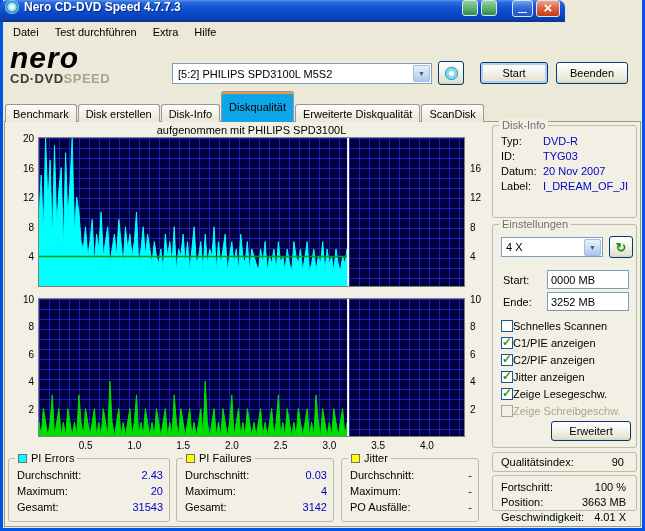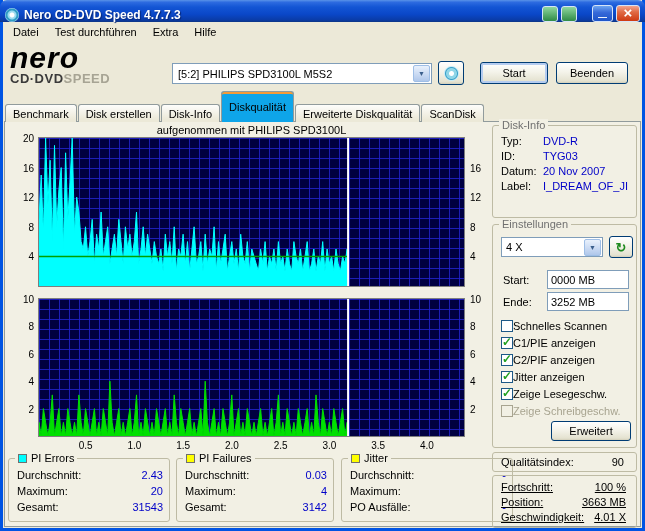--- a/index.html
+++ b/index.html
@@ -1,22 +1,22 @@
 <!DOCTYPE html>
 <html><head>
 <meta charset="utf-8">
 <style>
   * { box-sizing: border-box; margin: 0; padding: 0; }
   body { background:#fff; font-family:"Liberation Sans", sans-serif; }
   .window{position:relative;width:645px;height:531px;background:#ECE9D8;overflow:hidden;font-size:11px;color:#000;}
   .frame{position:absolute;inset:0;border:3px solid #0054E3;border-top:none;pointer-events:none;z-index:60;}
   
-  .titlebar{position:absolute;left:0;top:0;width:645px;height:22px;border-radius:7px 7px 0 0;
+  .titlebar{position:absolute;left:0;top:0;width:565px;height:22px;border-radius:7px 7px 0 0;
     background:linear-gradient(180deg,#5A93E8 0%,#2D6BE0 10%,#1355D4 32%,#0A47C8 65%,#0A3CA8 90%,#0D3585 100%);
-    display:flex;align-items:flex-end;padding:0 5px;z-index:61;}
+    display:flex;align-items:flex-start;padding:0 5px;z-index:61;}
   .title-icon{width:14px;height:14px;border-radius:50%;margin-right:5px;
     background:radial-gradient(circle at 50% 50%, #ffffff 0 2px, #9adcf0 3px 4px, #2f9cc4 5px 6px, #bfeaf8 7px);}
   .title-text{flex:1;color:#fff;font-weight:bold;font-size:12px;text-shadow:1px 1px 1px #05277A;white-space:nowrap;}
   .tb-btn{height:17px;border-radius:3px;margin-left:3px;border:1px solid #D6E4F8;display:flex;align-items:center;justify-content:center;color:#fff;}
   .tb-btn.small{width:16px;height:16px;background:linear-gradient(#8FD79E,#2F8B46);}
   .tb-btn.small.gap{margin-right:12px;}
   .tb-btn.min{width:21px;background:linear-gradient(#6EA5F0,#3568D8 45%,#1E55C8);}
   .tb-btn.min::after{content:"—";font-size:9px;font-weight:bold;margin-top:7px;}
   .tb-btn.close{width:24px;background:linear-gradient(#F2A58F 0%,#E06A45 40%,#CE3A12 100%);}
   .tb-btn.close::after{content:"×";font-size:15px;font-weight:bold;margin-top:-2px;}
@@ -67,21 +67,21 @@
   #yr1 span,#yr2 span{left:3px;}
   #xt{position:absolute;left:38px;top:440px;width:427px;height:12px;z-index:5;font-size:10px;}
   #xt span{position:absolute;}
   
   .groupbox{position:absolute;border:1px solid #BEBBA4;border-radius:3px;z-index:5;}
   .gcap{position:absolute;top:-7px;left:6px;background:#F2F0E4;padding:0 3px;display:flex;align-items:center;gap:4px;white-space:nowrap;}
   .gcap.gray{color:#707070;}
   .swatch{width:9px;height:9px;border:1px solid #707070;display:inline-block;}
   
   .sgroup{top:458px;height:64px;}
-  #sg0{left:8px;width:162px;} #sg1{left:176px;width:158px;} #sg2{left:341px;width:172px;}
+  #sg0{left:8px;width:162px;} #sg1{left:176px;width:158px;} #sg2{left:341px;width:138px;}
   .srows{padding:10px 6px 0 8px;}
   .srow{display:flex;justify-content:space-between;height:16px;}
   .srow .v{color:#0000C8;}
   
   .disk-info{left:492px;top:125px;width:145px;height:93px;}
   .dirow{display:flex;height:15px;padding-left:8px;}
   .dirow .l{width:42px;}
   .dirow .v{color:#0000C8;white-space:nowrap;overflow:hidden;}
   .disk-info .dirows{padding-top:9px;}
   .einst{left:492px;top:224px;width:145px;height:224px;}
@@ -91,21 +91,21 @@
   .flabel{position:absolute;left:10px;}
   .field{position:absolute;background:#fff;border:1px solid #7F9DB9;height:19px;width:82px;font-size:11px;padding:0 3px;font-family:"Liberation Sans",sans-serif;}
   .cbs{position:absolute;left:8px;top:92px;width:132px;}
   .cb{height:17px;display:flex;align-items:center;}
   .cb-box{width:12px;height:12px;background:#fff;border:1px solid #1D5987;position:relative;flex:0 0 auto;}
   .cb.checked .cb-box::after{content:"✓";position:absolute;left:0px;top:-3px;color:#21A121;font-size:12px;font-weight:bold;}
   .cb.disabled .cb-label{color:#A8A490;}
   .cb.disabled .cb-box{border-color:#A8A490;background:#F2F0E4;}
   .adv-btn{position:absolute;left:58px;top:196px;width:80px;height:20px;}
   .quality{left:492px;top:452px;width:145px;height:20px;display:flex;align-items:center;justify-content:space-between;padding:0 12px 0 8px;}
-  .progress{left:492px;top:475px;width:145px;height:53px;padding:5px 10px 0 8px;text-decoration:underline;}
+  .progress{left:492px;top:475px;width:145px;height:36px;padding:5px 10px 0 8px;}
   .prow{display:flex;justify-content:space-between;height:15px;}
 </style>
 </head>
 <body>
 
 <div class="window">
   <div class="frame"></div>
 
   <div class="titlebar">
     <span class="title-icon"></span>

